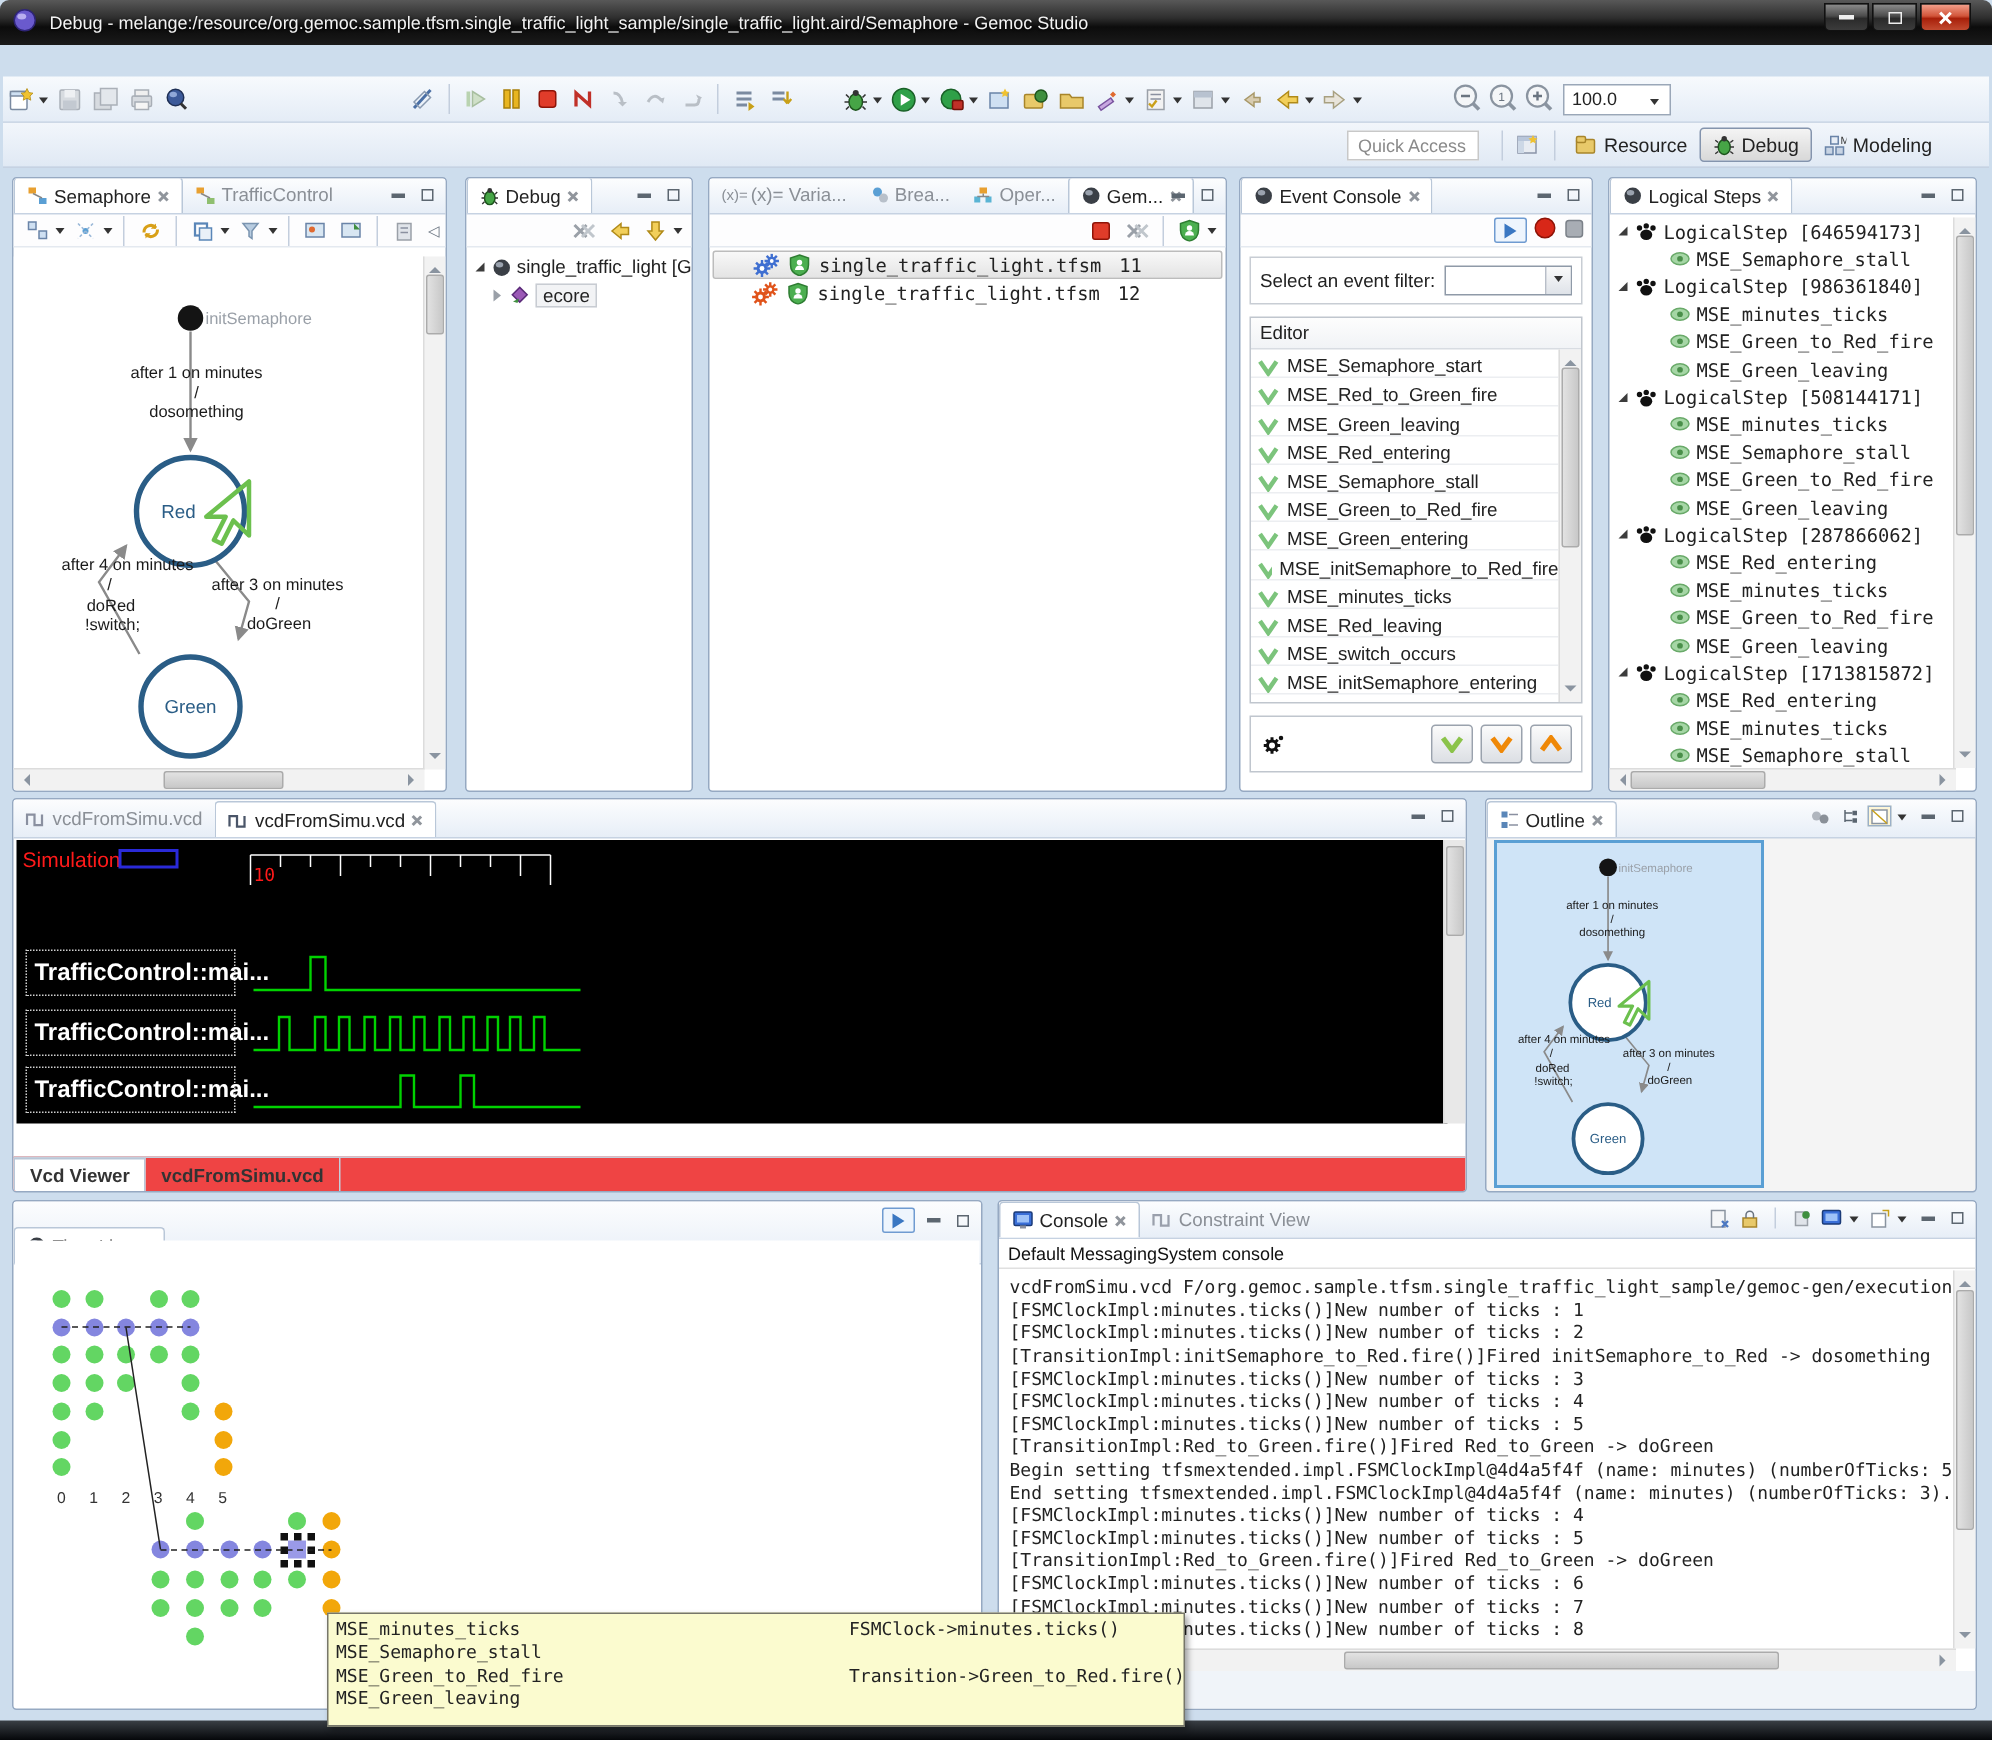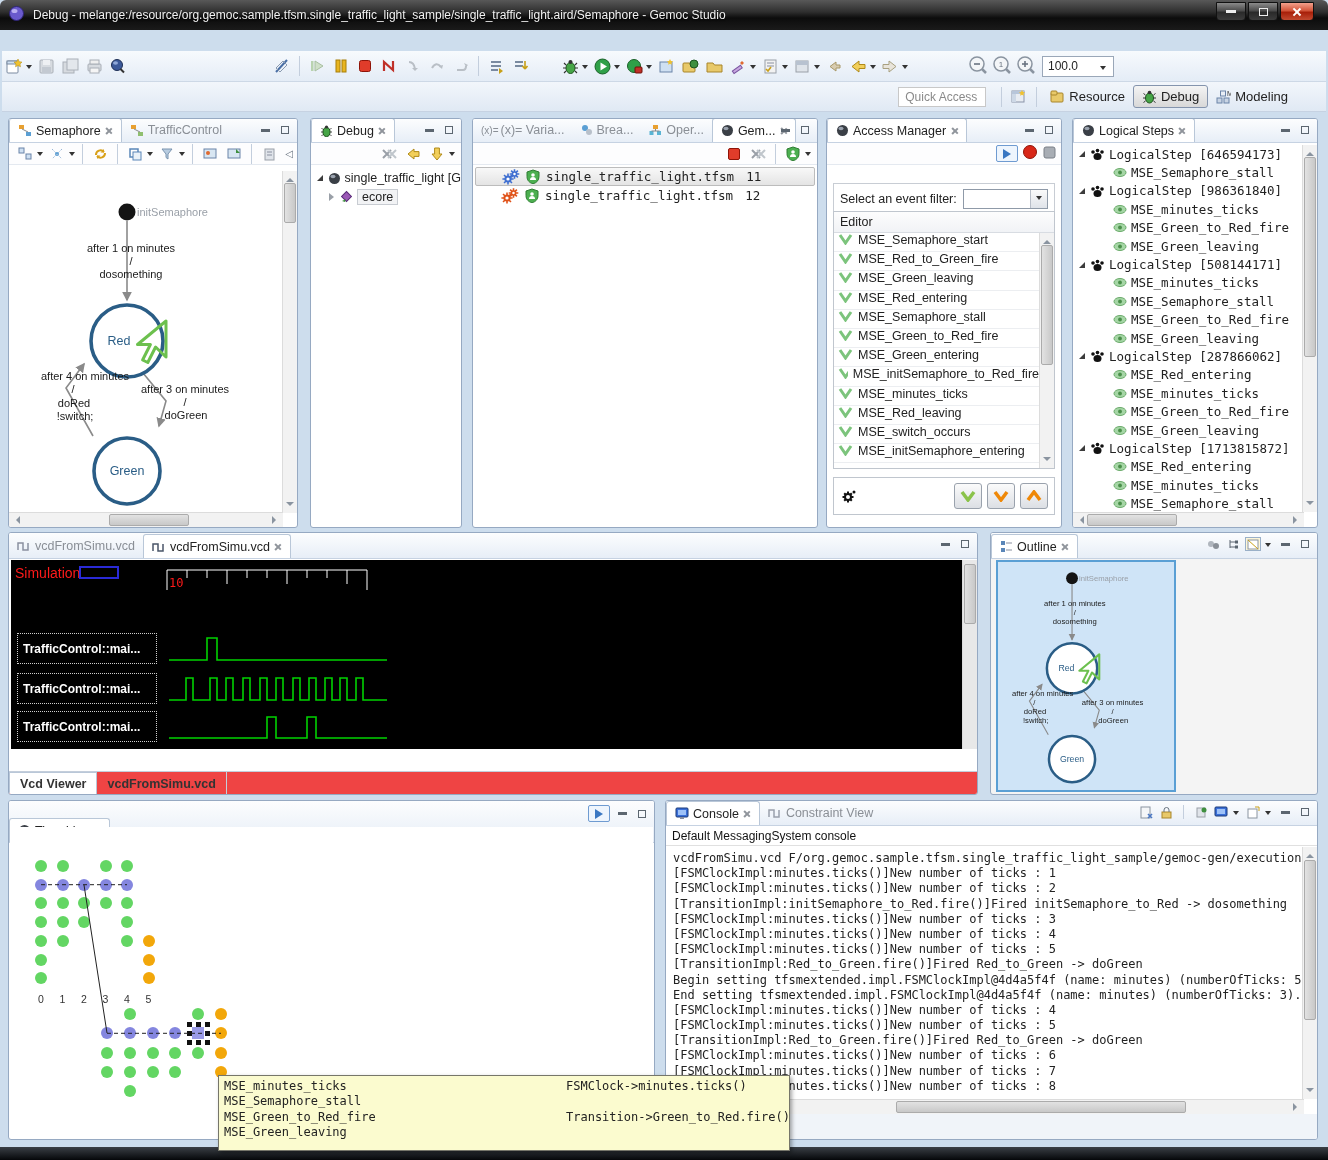--- a/index.html
+++ b/index.html
@@ -61,32 +61,32 @@
   .expo { width:0; height:0; border-left:5px solid #9aa0a8; border-top:4px solid transparent; border-bottom:4px solid transparent; margin-right:2px; }
 
   
   .sbv { position:absolute; width:15px; background:#f2f2f2; border-left:1px solid #dcdcdc; }
   .sbh { position:absolute; height:15px; background:#f2f2f2; border-top:1px solid #dcdcdc; }
   .thumb { position:absolute; background:linear-gradient(90deg,#e2e2e2,#c8c8c8); border:1px solid #ababab; border-radius:2px; }
   .thumbh { position:absolute; background:linear-gradient(180deg,#e2e2e2,#c8c8c8); border:1px solid #ababab; border-radius:2px; }
   .arr { position:absolute; width:0; height:0; border:4px solid transparent; }
 
   
-  .filterbox { position:absolute; left:6px; top:52px; width:222px; height:32px; border:1px solid #c8cdd4; display:flex; align-items:center; padding:0 6px; gap:6px; background:#fff;margin-top:12px; }
+  .filterbox { position:absolute; left:6px; top:52px; width:222px; height:32px; border:1px solid #c8cdd4; display:flex; align-items:center; padding:0 6px; gap:6px; background:#fff; }
   .combo { flex:1; height:20px; border:1px solid #8f9aa8; background:#fff; position:relative; }
   .combo .cbtn { position:absolute; right:0; top:0; width:17px; height:100%; border-left:1px solid #b8bec8; display:flex; align-items:center; justify-content:center; background:linear-gradient(180deg,#fafafa,#dfe3e9); }
   .clocktable { position:absolute; left:6px; top:92px; width:222px; height:258px; border:1px solid #c0c6ce; background:#fff; }
   .clockhdr { height:21px; border-bottom:1px solid #d8dce2; display:flex; align-items:center; padding-left:6px; font-size:12.5px; background:linear-gradient(180deg,#fdfdfd,#f1f3f6); }
-  .clockrow { display:flex; align-items:flex-start; gap:5px; height:19.2px; padding-left:4px; border-bottom:1px solid #eceef1; font-size:12.5px; white-space:nowrap; }
+  .clockrow { display:flex; align-items:flex-end; gap:5px; height:19.2px; padding-left:4px; border-bottom:1px solid #eceef1; font-size:12.5px; white-space:nowrap; }
   .gearbox { position:absolute; left:6px; top:358px; width:222px; height:38px; border:1px solid #c0c6ce; display:flex; align-items:center; padding:0 6px; background:#fff; }
   .vbtn { width:28px; height:26px; border:1px solid #9aa2ad; border-radius:3px; background:linear-gradient(180deg,#fbfbfb,#dcdfe4); display:flex; align-items:center; justify-content:center; margin-left:5px; }
 
   
   .vcdblack { position:absolute; left:2px; top:27px; width:954px; height:189px; background:#000; }
-  .siglabel { position:absolute; left:6px; width:140px; height:31px; border:1px dotted #cfcfcf; color:#fff; font-weight:bold; font-size:12px; display:flex; align-items:center; padding-left:5px; white-space:nowrap; background:#000; }
+  .siglabel { position:absolute; left:6px; width:140px; height:31px; border:1px dotted #cfcfcf; color:#fff; font-weight:bold; font-size:16px; display:flex; align-items:center; padding-left:5px; white-space:nowrap; background:#000; }
   .btab { display:flex; align-items:center; height:23px; padding:0 10px; font-size:12.5px; border-right:1px solid #c4cedb; color:#333; }
   .btab.active { background:#fff; border:1px solid #b9c7d8; border-bottom:none; }
 
   
   .dot { position:absolute; width:12px; height:12px; }
   .handle { position:absolute; width:5px; height:5px; background:#111; }
   .axlab { position:absolute; font-size:10.5px; color:#333; }
 
   
   .csub { position:absolute; left:0; top:25px; width:100%; height:20px; background:#fff; border-bottom:1px solid #e0e0e0; display:flex; align-items:center; padding-left:6px; font-size:12px; color:#111; }
@@ -687,21 +687,21 @@
         </div>
     </div>
 
     <div class="panel" style="left:826px;top:6px;width:236px;height:410px;">
       <div class="tabbar">
         <div class="tab active">
             <svg width="13" height="13">
               <circle cx="6.5" cy="6.5" r="5.5" fill="#3a3f46"></circle>
               <ellipse cx="5" cy="4.5" rx="2.5" ry="1.8" fill="#9aa2ae"></ellipse>
             </svg>
-            <span>Access Manager</span>
+            <span>Event Console</span>
             <span class="xx"></span>
           </div>
         <span class="pbtns">
             <span class="pb">
               <span class="mmg"></span>
             </span>
             <span class="pb">
               <span class="qqg"></span>
             </span>
           </span>

